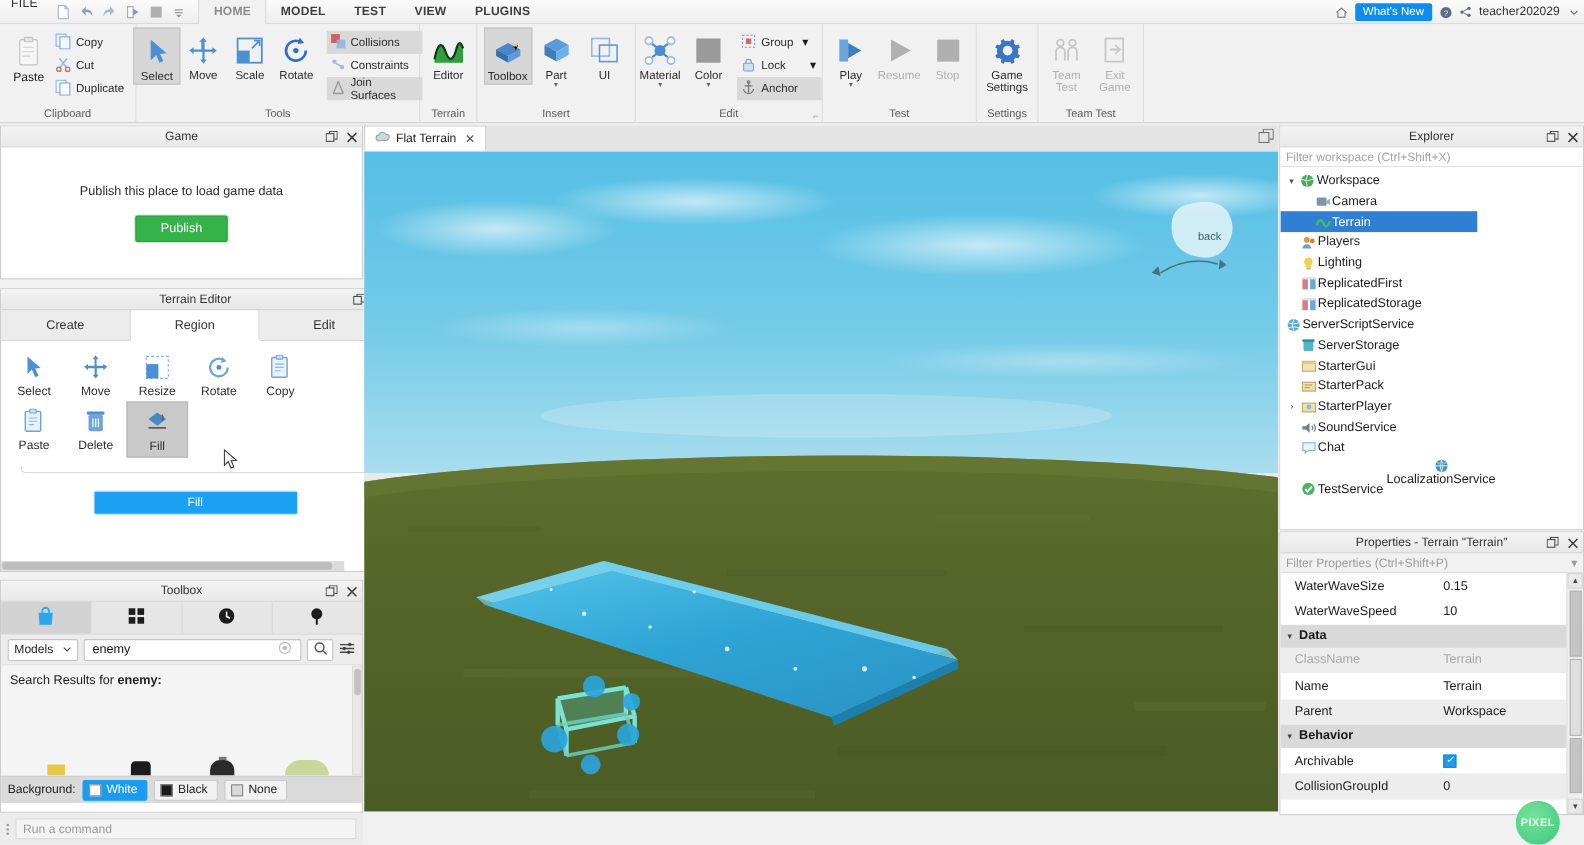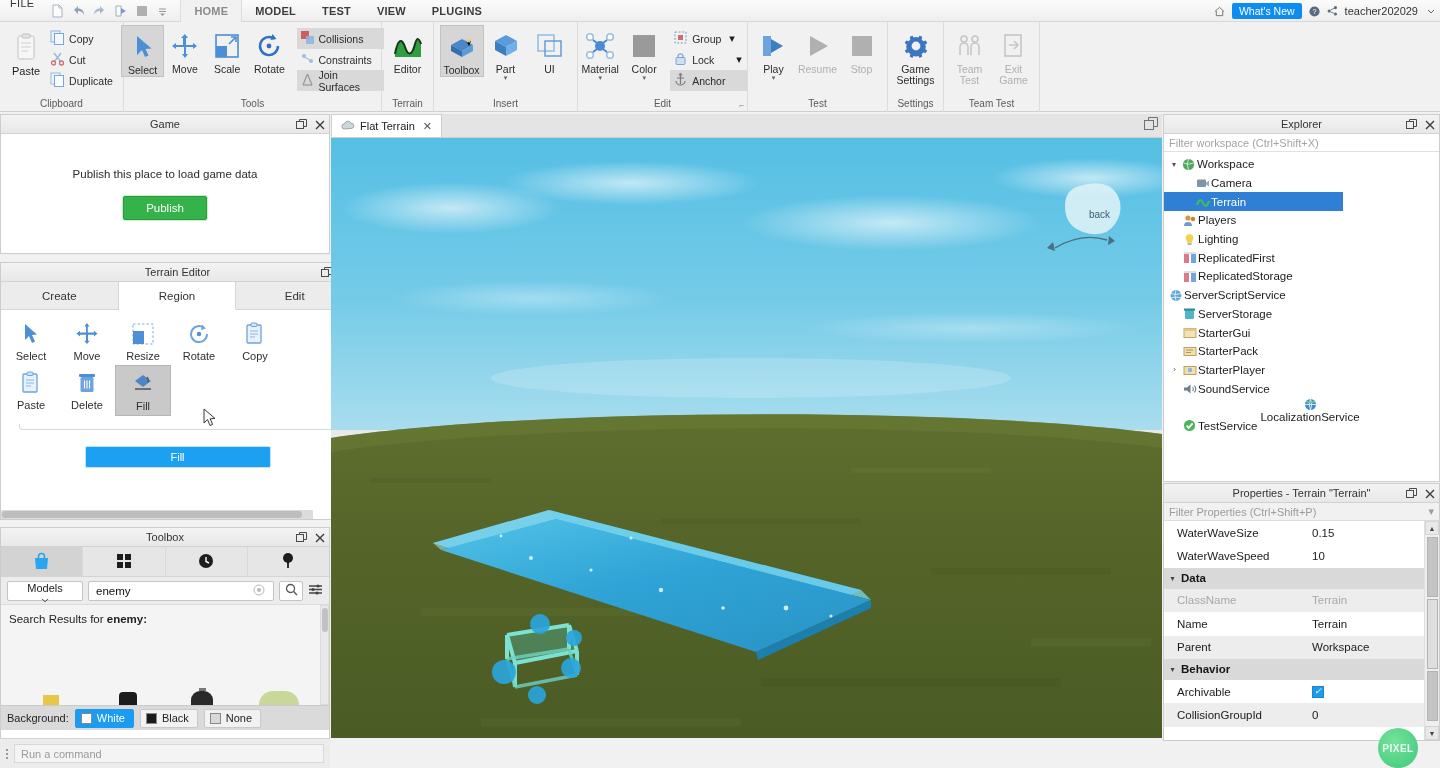--- a/index.html
+++ b/index.html
@@ -80,22 +80,22 @@
   .fill-btn { display:block; margin:16px auto 0; width:186px; height:22px; background:#1ba0f2;
      border:1px solid #bfe4fb; border-radius:2px; color:#fff; font-size:11px; text-align:center; line-height:20px; }
   .cursor-arrow { position:absolute; left:203px; top:408px; pointer-events:none; }
 
   
   #toolboxPanel { left:0; top:527px; width:330px; height:214px; }
   .tb-tabs { display:flex; height:30px; background:#e6e6e6; border-bottom:1px solid #d4d4d4; }
   .tb-tab { flex:1; display:flex; align-items:center; justify-content:center; border-right:1px solid #d9d9d9; }
   .tb-tab.active { background:#d3d3d3; }
   .tb-search { height:28px; display:flex; align-items:center; gap:5px; padding:0 6px; background:#ececec; border-bottom:1px solid #dcdcdc; }
-  .tb-select { width:76px; height:20px; background:#fff; border:1px solid #c4c4c4; border-radius:2px;
-     display:flex; align-items:center; justify-content:space-between; padding:0 5px; font-size:11px; color:#222;flex-direction:column; }
+  .tb-select { width:64px; height:20px; background:#fff; border:1px solid #c4c4c4; border-radius:2px;
+     display:flex; align-items:center; justify-content:space-between; padding:0 5px; font-size:11px; color:#222; }
   .tb-input { flex:1; height:20px; background:#fff; border:1px solid #c4c4c4; border-radius:2px;
      display:flex; align-items:center; padding:0 4px 0 7px; font-size:11.5px; color:#111; }
   .tb-results { position:relative; height:100px; background:#f4f4f4; overflow:hidden; }
   .tb-res-label { font-size:11.5px; color:#222; padding:8px 0 0 8px; }
   .tb-res-label b { font-weight:bold; }
   .thumbs { position:absolute; left:0; bottom:0; width:320px; height:34px; display:flex; gap:14px; padding-left:30px; }
   .thumb { width:60px; height:34px; position:relative; }
   .tb-footer { height:25px; background:#dadada; border-top:1px solid #cacaca; display:flex; align-items:center; gap:6px; padding-left:6px; }
   .bg-label { font-size:11px; color:#222; }
   .bg-opt { display:flex; align-items:center; gap:5px; height:19px; padding:0 8px 0 5px; border:1px solid #c9c9c9; border-radius:2px; background:#f2f2f2; font-size:11px; color:#222; }
@@ -1087,20 +1087,28 @@
       <div class="ex-row" style="padding-left:17px;">
         <span class="ex-ic">
           <svg width="14" height="12" viewBox="0 0 14 12">
               <path d="M1 4.5 h3 L7.5 1.5 v9 L4 7.5 H1 Z" fill="#6f7f8c"></path>
               <path d="M9.5 4 q1.8 2 0 4 M11.3 2.6 q3 3.4 0 6.8" fill="none" stroke="#6f7f8c" stroke-width="1.1"></path>
             </svg>
         </span>
         <span>SoundService</span>
       </div>
 
+      <div class="ex-row" style="padding-left:17px;">
+        <span class="ex-ic">
+          <svg width="14" height="12" viewBox="0 0 14 12">
+              <path d="M1.5 1.5 h11 v7 h-6 l-3 2.5 v-2.5 h-2 Z" fill="#eaf4fb" stroke="#89b0cd"></path>
+            </svg>
+        </span>
+        <span>Chat</span>
+      </div>
 
       <div class="ex-row" style="padding-left:17px;flex-direction:column;">
         <span class="ex-ic">
           <svg width="13" height="13" viewBox="0 0 13 13">
               <circle cx="6.5" cy="6.5" r="5.5" fill="#3f8fd0"></circle>
               <path d="M1 6.5 h11 M6.5 1 q-2.6 5.5 0 11 M6.5 1 q2.6 5.5 0 11" fill="none" stroke="#dff0fb" stroke-width=".9"></path>
               <path d="M2 3.5 q4.5 2 9 0" fill="none" stroke="#7fc978" stroke-width="1.4"></path>
             </svg>
         </span>
         <span>LocalizationService</span>

